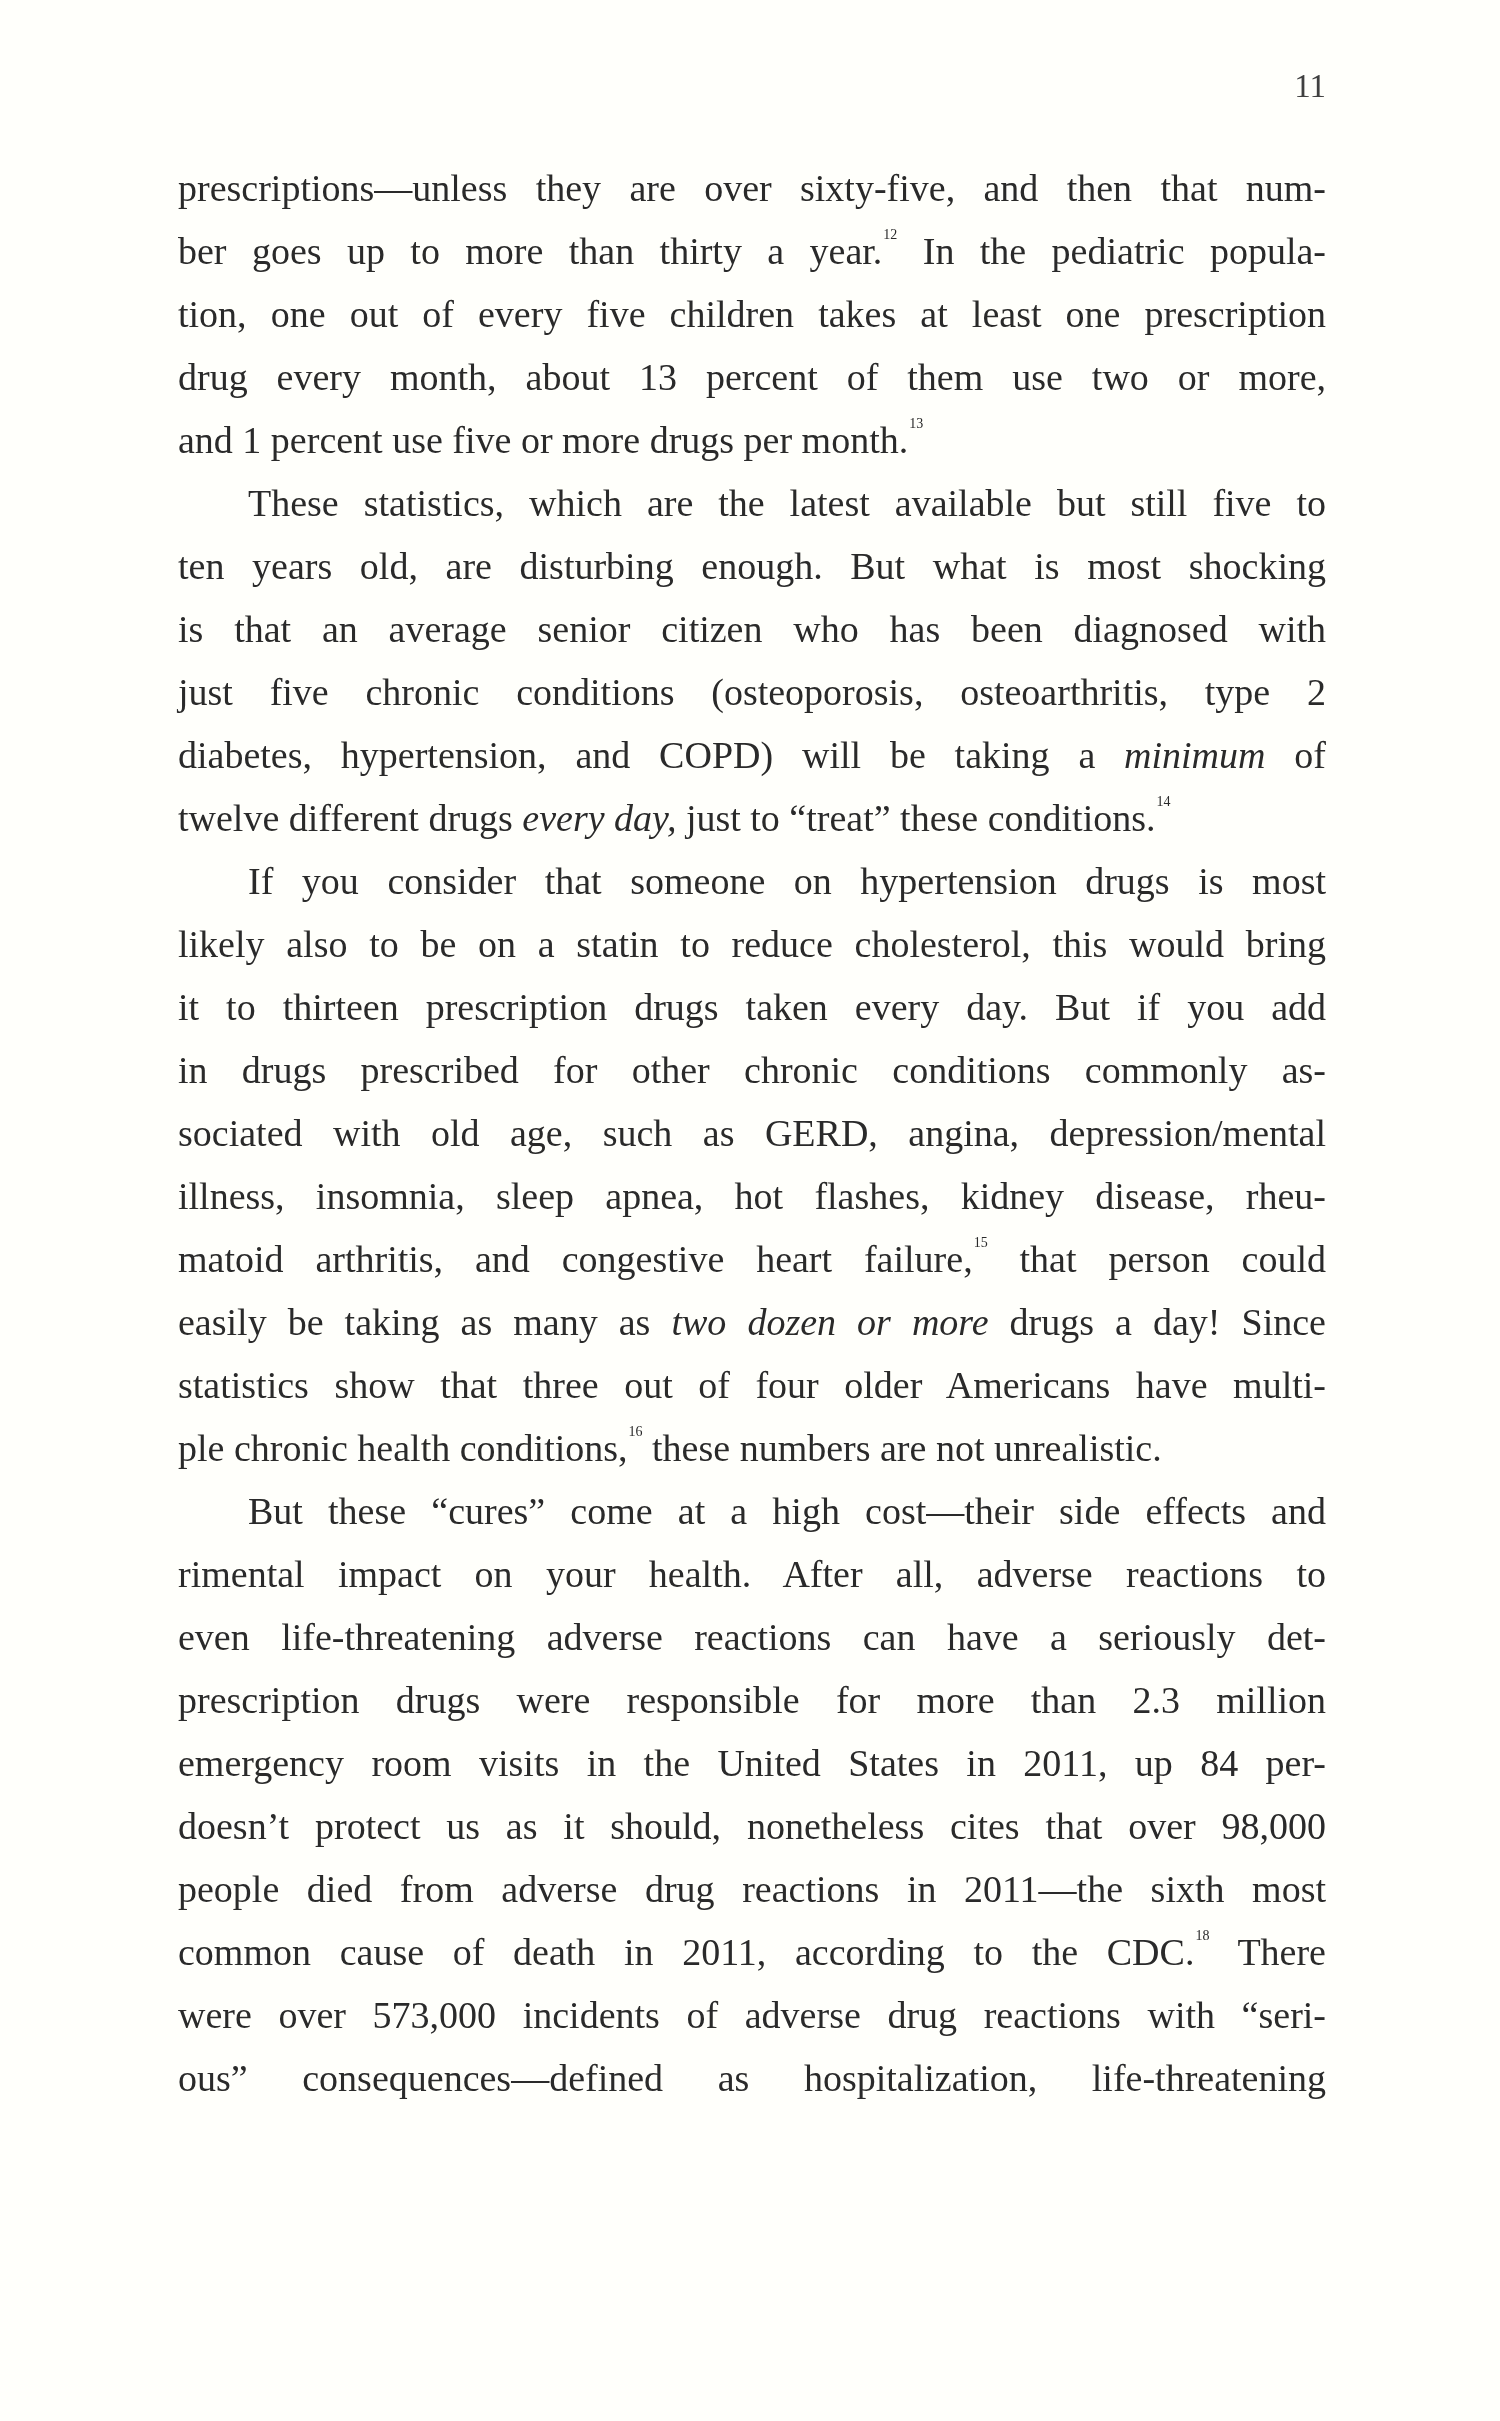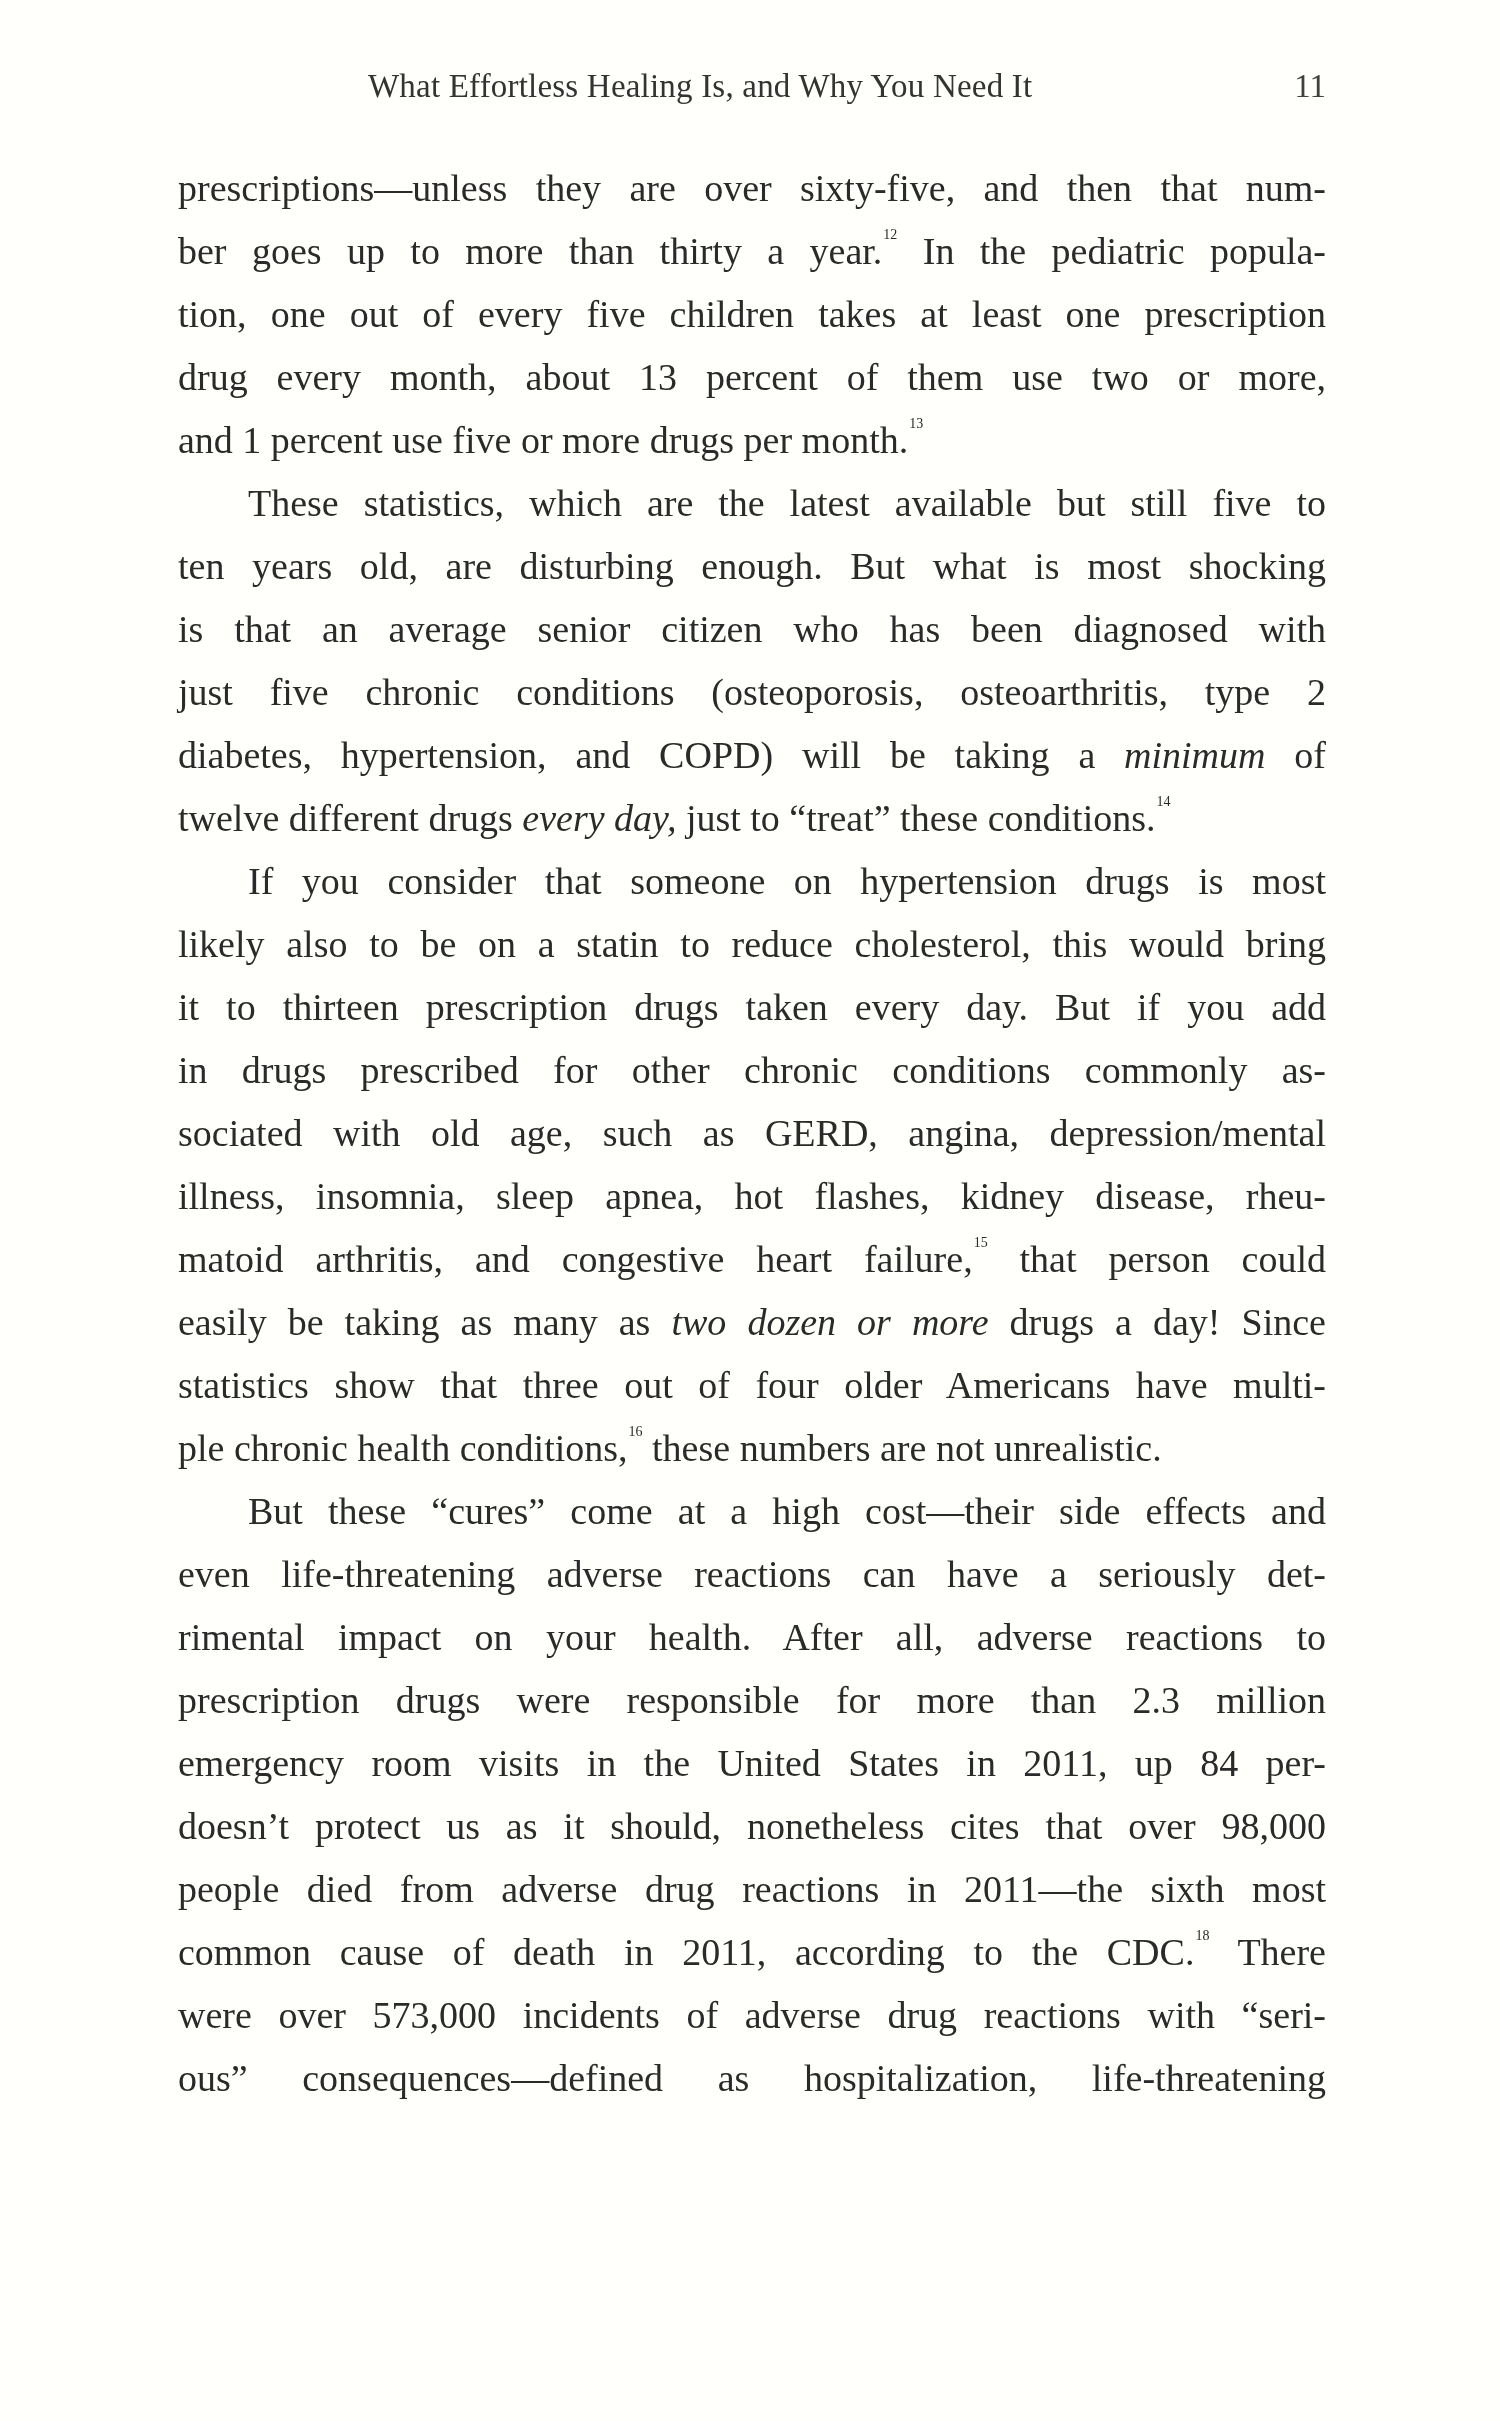--- a/index.html
+++ b/index.html
@@ -68,21 +68,20 @@
     margin-left: 1px;
   }
   em {
     font-style: italic;
   }
 </style>
 </head>
 <body>
 
 <header class="running-head">
-  <span class="running-title">What Effortless Healing Is, and Why You Need It</span>
   <span class="page-number">11</span>
 </header>
 
 <main class="body-text" id="body-text">
     <div>
       <span class="line"><span>prescriptions—unless they are over sixty-five, and then that num-</span></span>
       <span class="line"><span>ber goes up to more than thirty a year.</span><sup>12</sup><span> In the pediatric popula-</span></span>
       <span class="line"><span>tion, one out of every five children takes at least one prescription</span></span>
       <span class="line"><span>drug every month, about 13 percent of them use two or more,</span></span>
       <span class="line last"><span>and 1 percent use five or more drugs per month.</span><sup>13</sup></span>
@@ -102,22 +101,22 @@
       <span class="line"><span>in drugs prescribed for other chronic conditions commonly as-</span></span>
       <span class="line"><span>sociated with old age, such as GERD, angina, depression/mental</span></span>
       <span class="line"><span>illness, insomnia, sleep apnea, hot flashes, kidney disease, rheu-</span></span>
       <span class="line"><span>matoid arthritis, and congestive heart failure,</span><sup>15</sup><span> that person could</span></span>
       <span class="line"><span>easily be taking as many as </span><em>two dozen or more</em><span> drugs a day! Since</span></span>
       <span class="line"><span>statistics show that three out of four older Americans have multi-</span></span>
       <span class="line last"><span>ple chronic health conditions,</span><sup>16</sup><span> these numbers are not unrealistic.</span></span>
     </div>
     <div>
       <span class="line indent"><span>But these “cures” come at a high cost—their side effects and</span></span>
+      <span class="line"><span>rimental impact on your health. After all, adverse reactions to</span></span>
       <span class="line"><span>even life-threatening adverse reactions can have a seriously det-</span></span>
-      <span class="line"><span>rimental impact on your health. After all, adverse reactions to</span></span>
       <span class="line"><span>prescription drugs were responsible for more than 2.3 million</span></span>
       <span class="line"><span>emergency room visits in the United States in 2011, up 84 per-</span></span>
       <span class="line"><span>doesn’t protect us as it should, nonetheless cites that over 98,000</span></span>
       <span class="line"><span>people died from adverse drug reactions in 2011—the sixth most</span></span>
       <span class="line"><span>common cause of death in 2011, according to the CDC.</span><sup>18</sup><span> There</span></span>
       <span class="line"><span>were over 573,000 incidents of adverse drug reactions with “seri-</span></span>
       <span class="line"><span>ous” consequences—defined as hospitalization, life-threatening</span></span>
     </div>
   </main>
 

